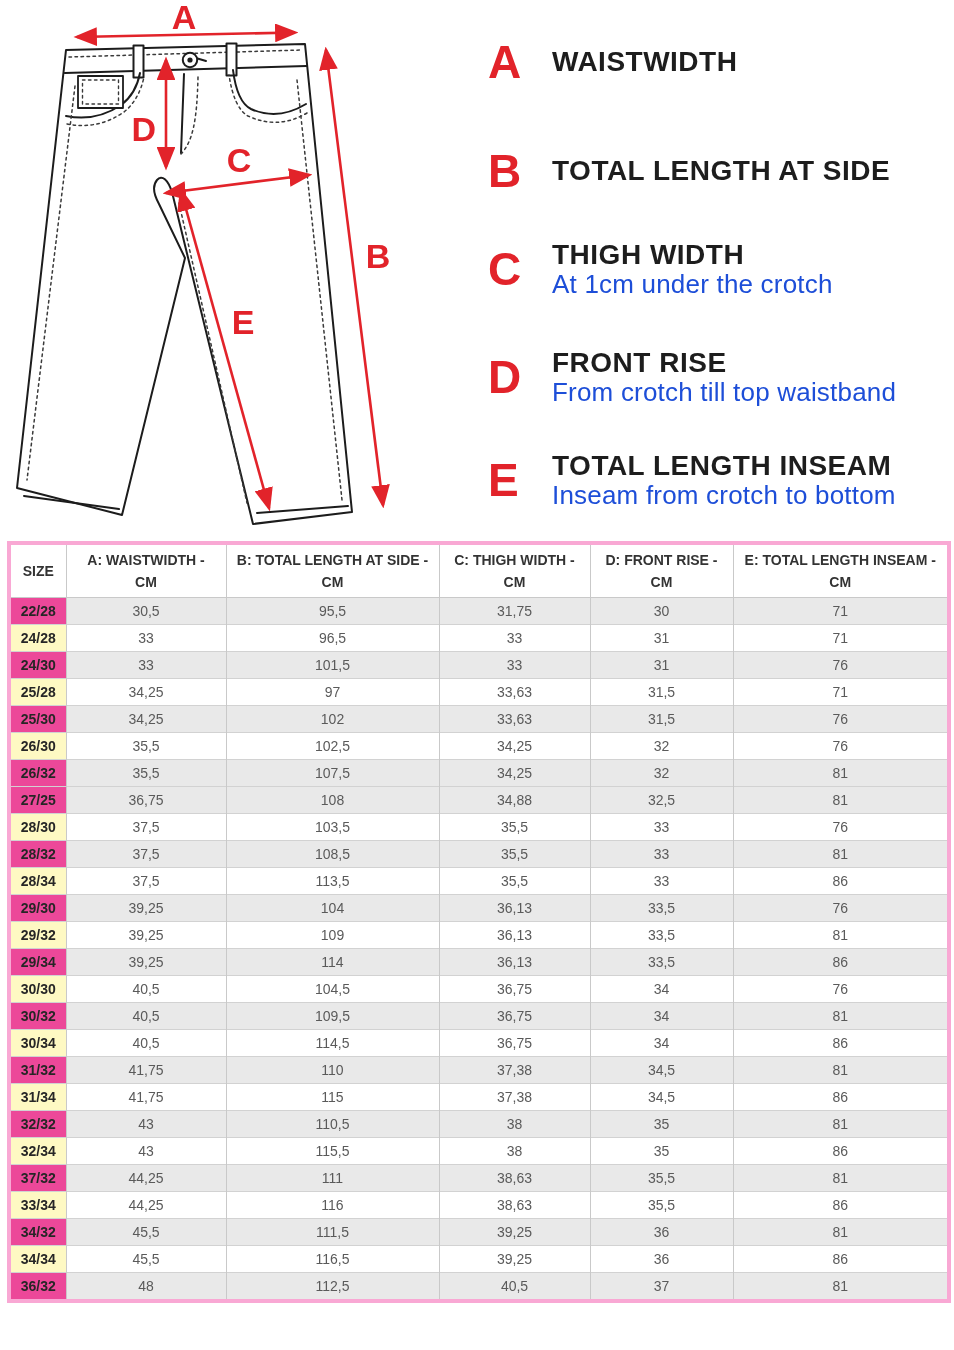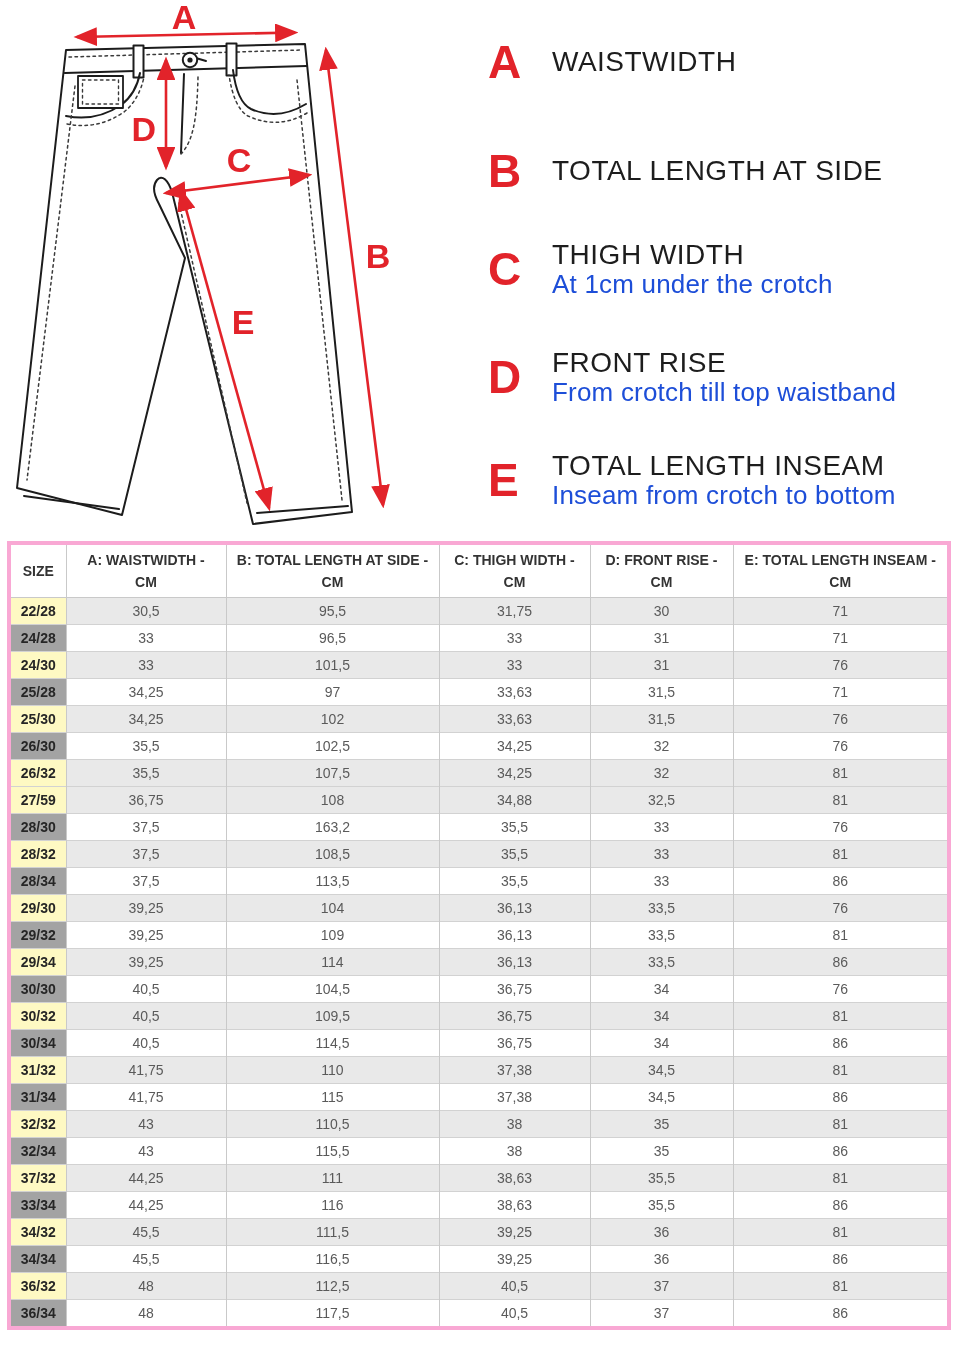--- a/index.html
+++ b/index.html
@@ -13,21 +13,21 @@
   .diagram { position: absolute; left: 0; top: 0; width: 460px; height: 540px; }
   .legend { position: absolute; left: 488px; top: 0; width: 466px; height: 540px; }
   .legend-row { position: absolute; left: 0; display: flex; align-items: center; }
   .legend-letter {
     width: 52px; flex: 0 0 52px;
     font-size: 46px; font-weight: bold; line-height: 44px;
     color: #e2232a;
   }
   .legend-text { margin-left: 12px; }
   .legend-title {
-    font-size: 28px; font-weight: normal; color: #1d1d1d;
+    font-size: 28px; font-weight: bold; color: #1d1d1d;
     letter-spacing: 0.5px; line-height: 30px; white-space: nowrap;
   }
   .legend-sub {
     font-size: 26px; font-weight: normal; color: #1d4ed8;
     letter-spacing: 0.2px; line-height: 27px; margin-top: 1px; white-space: nowrap;
   }
   .legend-sub:empty { display: none; }
   .row-a { top: 40px; }
   .row-b { top: 149px; }
   .row-c { top: 240px; }
@@ -48,23 +48,23 @@
   }
   .size-table td {
     font-size: 14px; color: #5a5a5a;
     line-height: 16px; padding: 5px 6px;
     text-align: center; vertical-align: middle;
     border-right: 1px solid #c9c9c9;
     border-top: 1px solid #d2d2d2;
   }
   .size-table td.size { font-weight: bold; color: #262626; }
   .size-table tr.odd td { background: #e9e9e9; }
-  .size-table tr.odd td.size { background: #fef9c3; }
+  .size-table tr.odd td.size { background: #ec4899; }
   .size-table tr.even td { background: #ffffff; }
-  .size-table tr.even td.size { background: #a3a3a3; }
+  .size-table tr.even td.size { background: #fef9c3; }
 </style>
 </head>
 <body>
 
 <div class="top">
 
   <svg class="diagram" viewBox="0 0 460 540" aria-hidden="true">
     <defs>
       <marker id="ah" viewBox="0 0 10 8" refX="8.5" refY="4" markerWidth="9" markerHeight="7.2" orient="auto-start-reverse">
         <path d="M0,0 L10,4 L0,8 Z" fill="#e2232a"></path>
@@ -232,31 +232,31 @@
       </tr>
       <tr class="odd">
         <td class="size">26/32</td>
         <td>35,5</td>
         <td>107,5</td>
         <td>34,25</td>
         <td>32</td>
         <td>81</td>
       </tr>
       <tr class="odd">
-        <td class="size">27/59</td>
+        <td class="size">27/25</td>
         <td>36,75</td>
         <td>108</td>
         <td>34,88</td>
         <td>32,5</td>
         <td>81</td>
       </tr>
       <tr class="even">
         <td class="size">28/30</td>
         <td>37,5</td>
-        <td>163,2</td>
+        <td>103,5</td>
         <td>35,5</td>
         <td>33</td>
         <td>76</td>
       </tr>
       <tr class="odd">
         <td class="size">28/32</td>
         <td>37,5</td>
         <td>108,5</td>
         <td>35,5</td>
         <td>33</td>
@@ -383,22 +383,14 @@
         <td>86</td>
       </tr>
       <tr class="odd">
         <td class="size">36/32</td>
         <td>48</td>
         <td>112,5</td>
         <td>40,5</td>
         <td>37</td>
         <td>81</td>
       </tr>
-      <tr class="even">
-        <td class="size">36/34</td>
-        <td>48</td>
-        <td>117,5</td>
-        <td>40,5</td>
-        <td>37</td>
-        <td>86</td>
-      </tr>
     </tbody>
 </table>
 
 </body></html>

